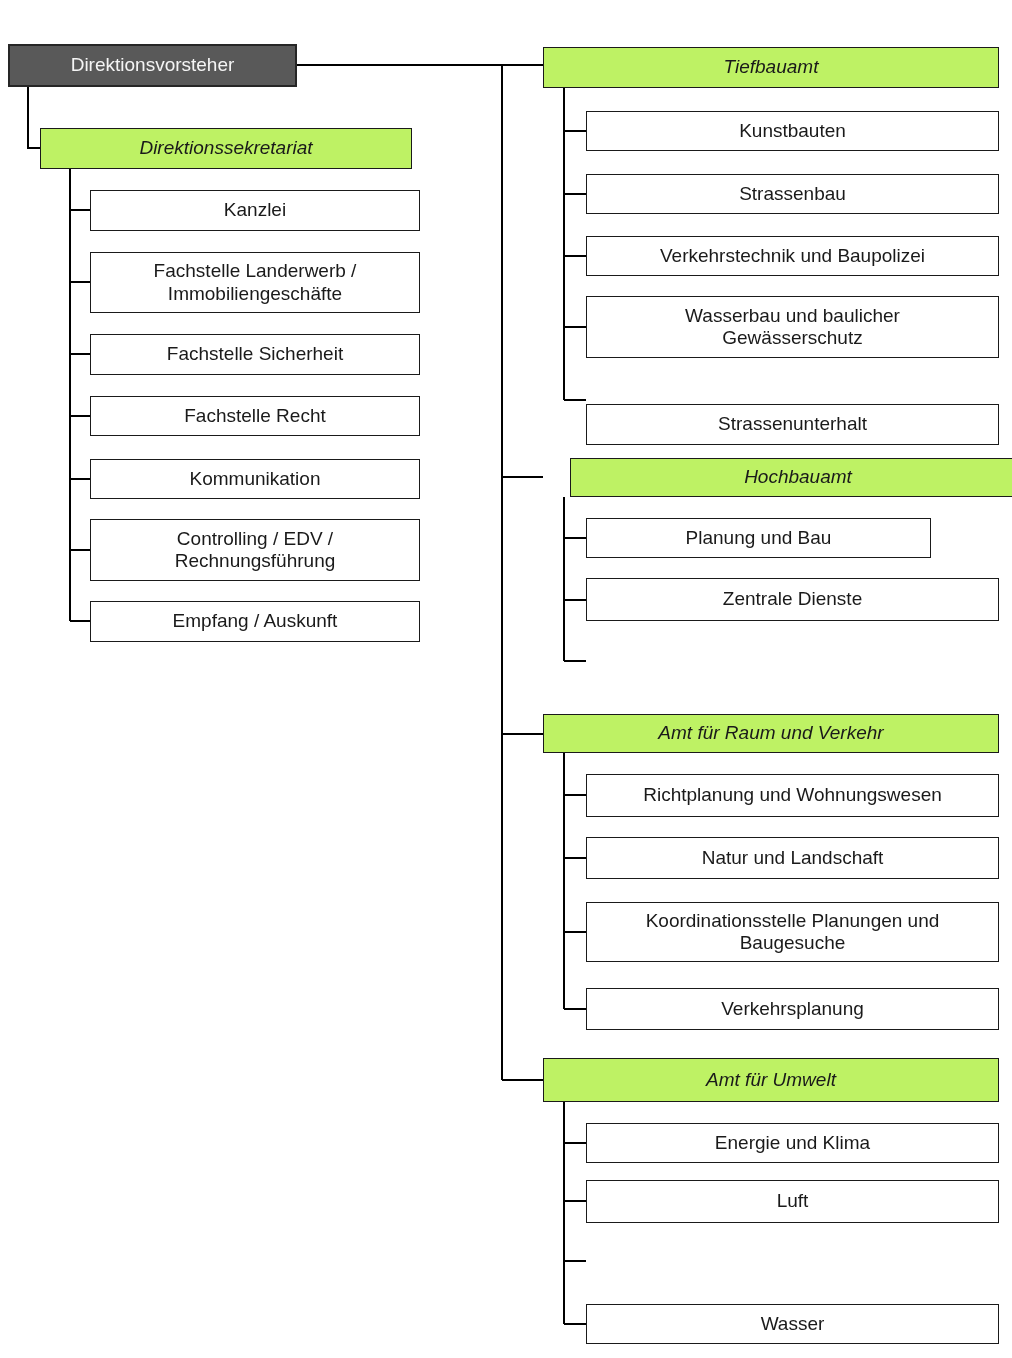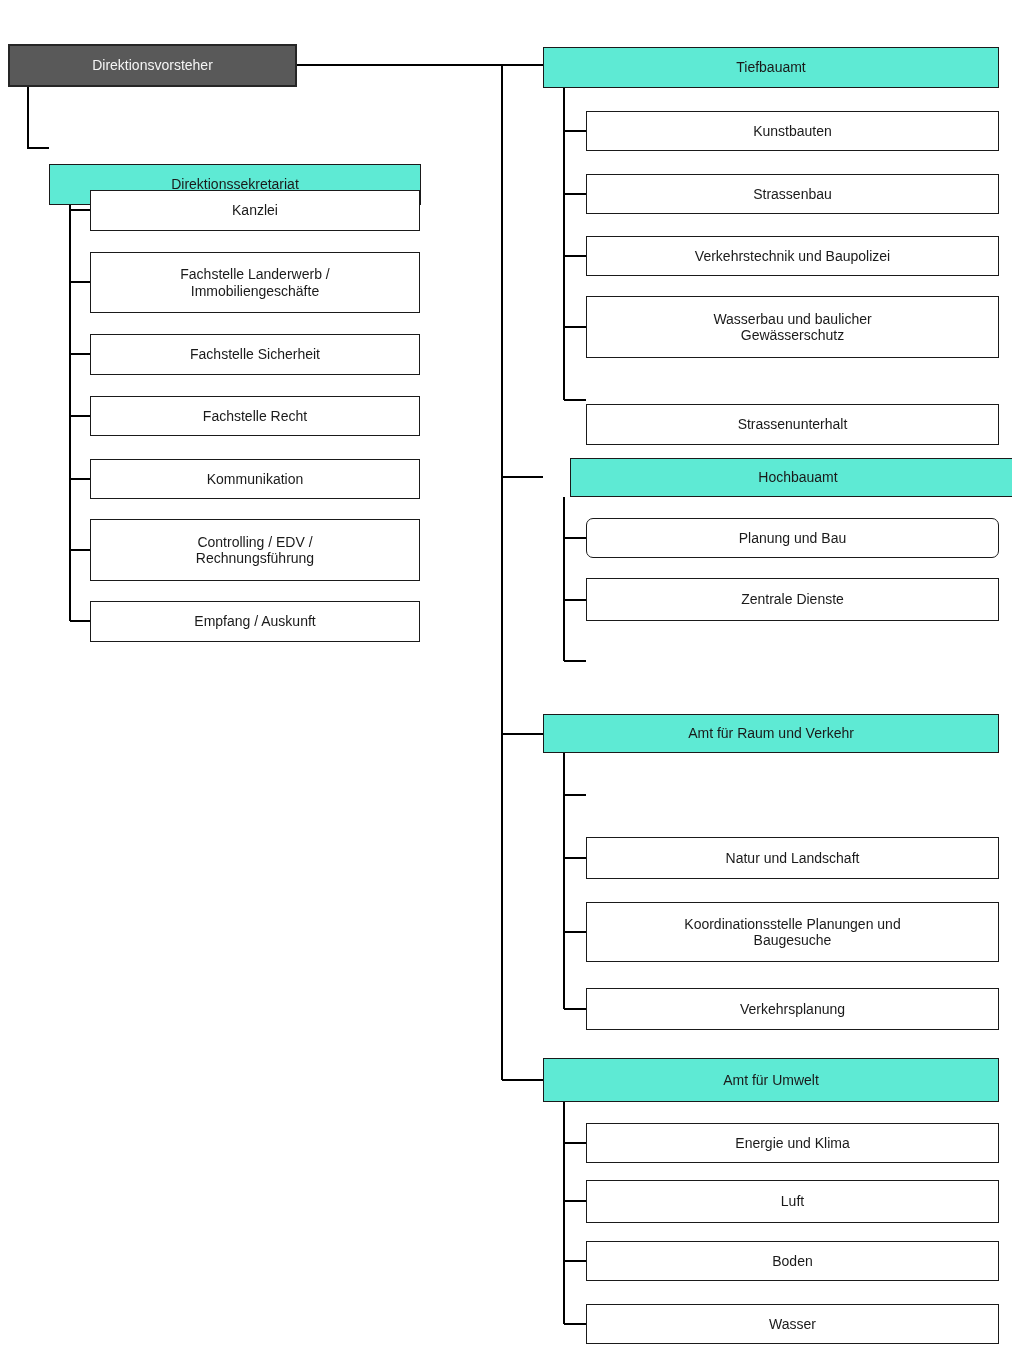--- a/index.html
+++ b/index.html
@@ -21,31 +21,32 @@
     width: 1012px;
     height: 1358px;
   }
   .box {
     position: absolute;
     box-sizing: border-box;
     display: flex;
     align-items: center;
     justify-content: center;
     text-align: center;
-    font-size: 14px;
+    font-size: 19px;
     line-height: 1.16;
     color: #1a1a1a;
     background: #ffffff;
     border: 1.5px solid #1a1a1a;
     white-space: pre-line;
     padding: 16px 8px;
   }
   .box.header {
-    background: #5eead4;
+    background: #bef264;
     border: 1.7px solid #1a1a1a;
+    font-style: italic;
   }
   .box.root {
     background: #595959;
     color: #f5f5f5;
     border: 2px solid #262626;
   }
 </style>
 </head>
 <body>
 
@@ -92,49 +93,49 @@
       <path d="M564 1102 V1324"></path>
       <path d="M564 1143 H586"></path>
       <path d="M564 1201 H586"></path>
       <path d="M564 1261 H586"></path>
       <path d="M564 1324 H586"></path>
     </g>
   </svg>
 
   <div class="box root" style="left:8px; top:44px; width:289px; height:43px;">Direktionsvorsteher</div>
 
-  <div class="box header" style="left:49px; top:128px; width:372px; height:41px;margin-top:36px;">Direktionssekretariat</div>
+  <div class="box header" style="left:40px; top:128px; width:372px; height:41px;">Direktionssekretariat</div>
 
   <div class="box" style="left:90px; top:190px; width:330px; height:41px;">Kanzlei</div>
   <div class="box" style="left:90px; top:334px; width:330px; height:41px;">Fachstelle Sicherheit</div>
   <div class="box" style="left:90px; top:252px; width:330px; height:61px;">Fachstelle Landerwerb /
 Immobiliengeschäfte</div>
   <div class="box" style="left:90px; top:396px; width:330px; height:40px;">Fachstelle Recht</div>
   <div class="box" style="left:90px; top:459px; width:330px; height:40px;">Kommunikation</div>
   <div class="box" style="left:90px; top:519px; width:330px; height:62px;">Controlling  /  EDV /
 Rechnungsführung</div>
   <div class="box" style="left:90px; top:601px; width:330px; height:41px;">Empfang / Auskunft</div>
 
   <div class="box header" style="left:543px; top:47px; width:456px; height:41px;">Tiefbauamt</div>
   <div class="box" style="left:586px; top:111px; width:413px; height:40px;">Kunstbauten</div>
   <div class="box" style="left:586px; top:174px; width:413px; height:40px;">Strassenbau</div>
   <div class="box" style="left:586px; top:236px; width:413px; height:40px;">Verkehrstechnik und Baupolizei</div>
   <div class="box" style="left:586px; top:296px; width:413px; height:62px;">Wasserbau und baulicher
 Gewässerschutz</div>
   <div class="box" style="left:586px; top:380px; width:413px; height:41px;margin-top:24px;">Strassenunterhalt</div>
 
   <div class="box header" style="left:570px; top:458px; width:456px; height:39px;">Hochbauamt</div>
-  <div class="box" style="left:586px; top:518px; width:413px; height:40px;border-radius:7px;">Planung und Bau</div>
+  <div class="box" style="left:586px; top:518px; width:345px; height:40px;">Planung und Bau</div>
   <div class="box" style="left:586px; top:578px; width:413px; height:43px;">Zentrale Dienste</div>
 
   <div class="box header" style="left:543px; top:714px; width:456px; height:39px;">Amt für Raum und Verkehr</div>
+  <div class="box" style="left:586px; top:774px; width:413px; height:43px;">Richtplanung und Wohnungswesen</div>
   <div class="box" style="left:586px; top:837px; width:413px; height:42px;">Natur und Landschaft</div>
   <div class="box" style="left:586px; top:902px; width:413px; height:60px;">Koordinationsstelle Planungen und
 Baugesuche</div>
   <div class="box" style="left:586px; top:988px; width:413px; height:42px;">Verkehrsplanung</div>
 
   <div class="box header" style="left:543px; top:1058px; width:456px; height:44px;">Amt für Umwelt</div>
   <div class="box" style="left:586px; top:1123px; width:413px; height:40px;">Energie und Klima</div>
   <div class="box" style="left:586px; top:1180px; width:413px; height:43px;">Luft</div>
-  <div class="box" style="left:586px; top:1241px; width:413px; height:40px;">Boden</div>
   <div class="box" style="left:586px; top:1304px; width:413px; height:40px;">Wasser</div>
 
 </div>
 
 </body></html>

